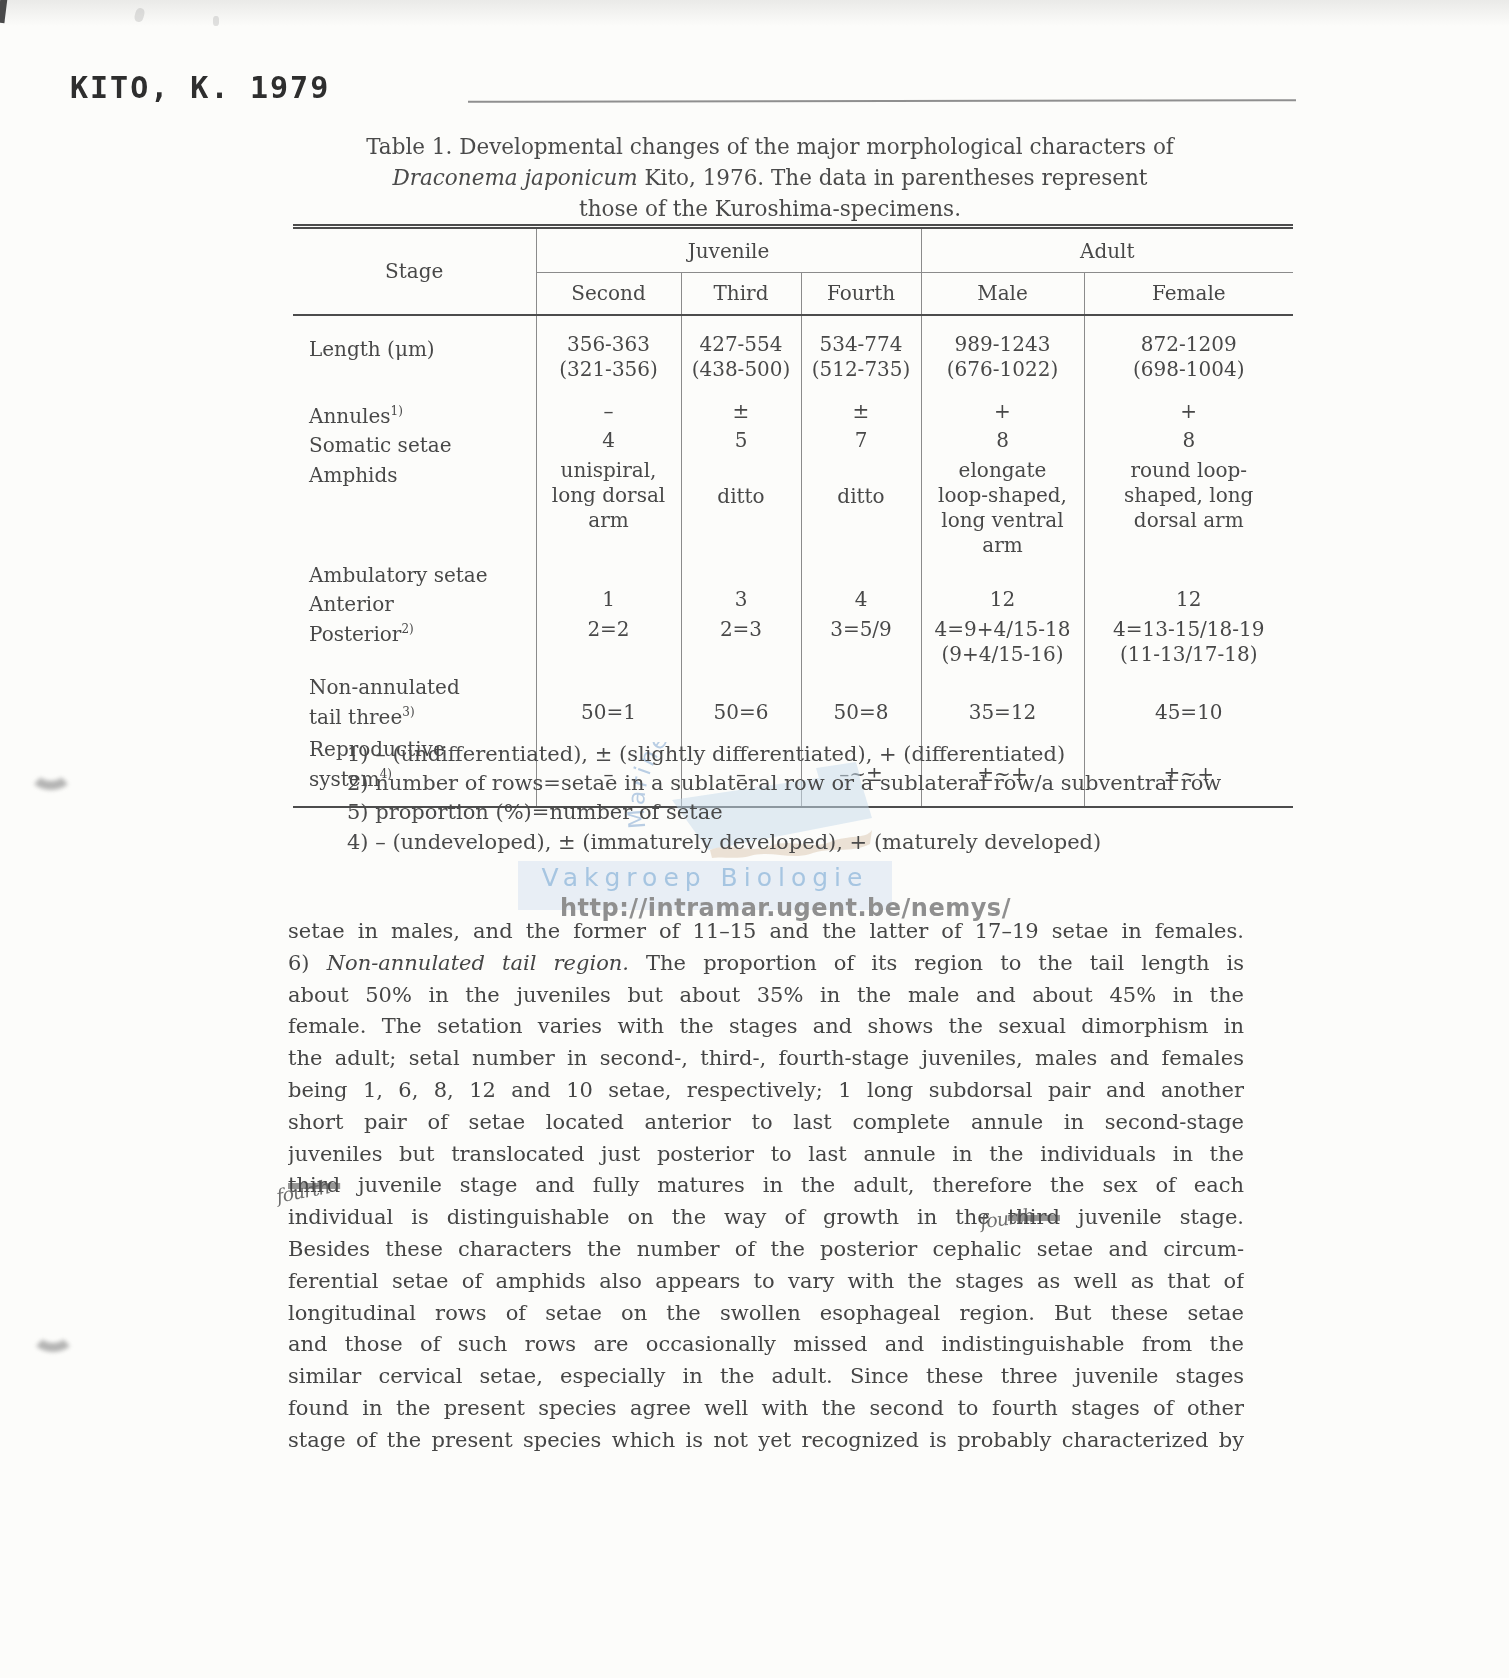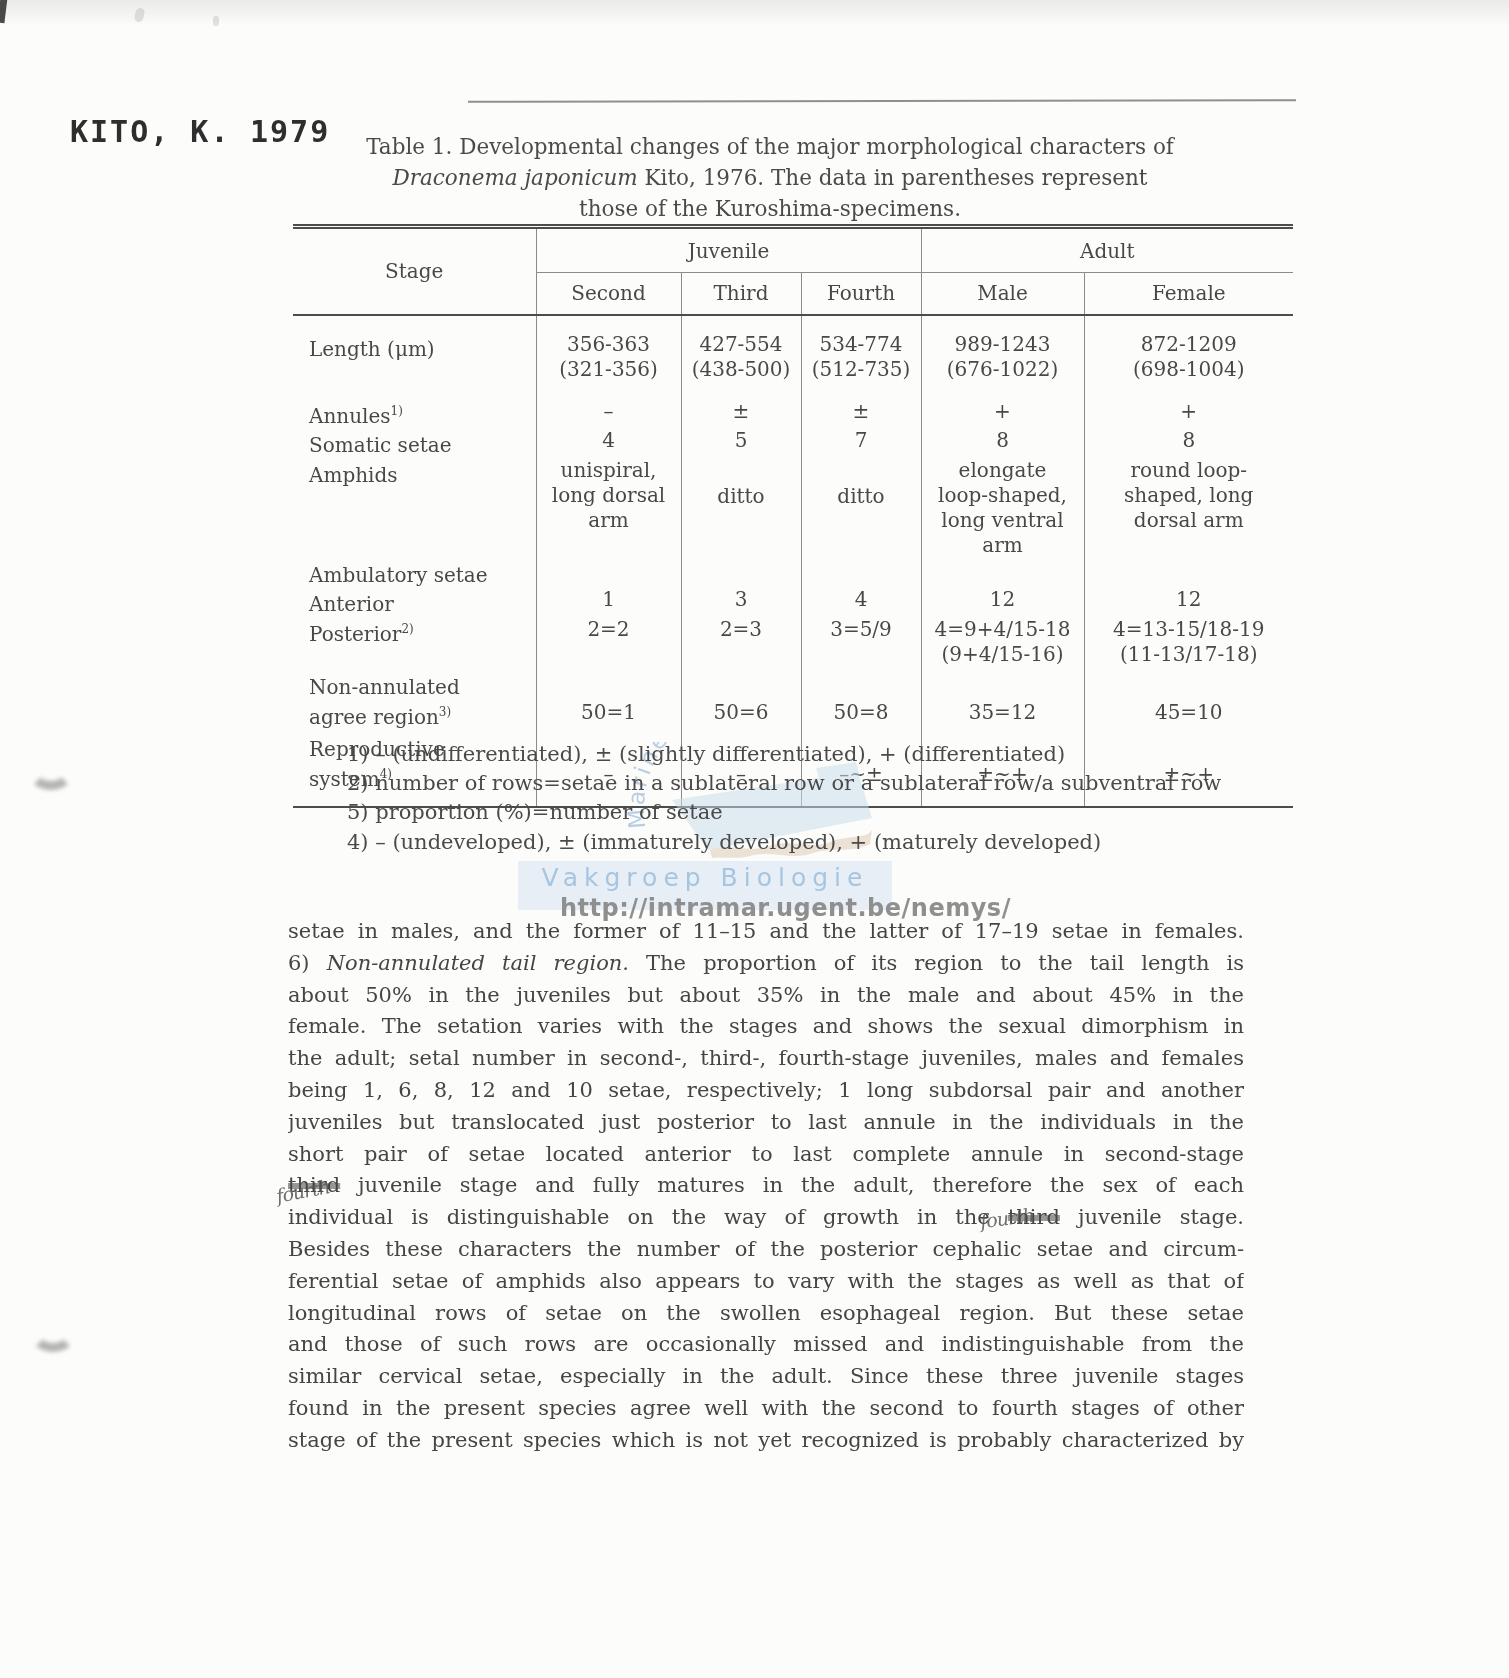--- a/index.html
+++ b/index.html
@@ -13,21 +13,21 @@
     content:""; position:absolute; left:0; top:0; width:100%; height:26px;
     background:linear-gradient(180deg, rgba(180,180,178,0.25), rgba(0,0,0,0)); pointer-events:none;
   }
   
   .corner-mark{ position:absolute; left:-1px; top:-3px; width:7px; height:26px; background:#4a4a4a; transform:rotate(7deg); }
   .pencil-dot{ position:absolute; width:9px; height:14px; border-radius:40%; background:#9a9a9a; opacity:.28; }
   .pd1{ left:135px; top:8px; transform:rotate(15deg); }
   .pd2{ left:213px; top:16px; width:6px; height:10px; }
 
   
-  .typed{ position:absolute; top:70px; left:70px; font-family:"DejaVu Sans Mono", monospace; font-weight:bold; font-size:30px; letter-spacing:2px; color:#2e2e2e;margin-top:44px; }
+  .typed{ position:absolute; top:70px; left:70px; font-family:"DejaVu Sans Mono", monospace; font-weight:bold; font-size:30px; letter-spacing:2px; color:#2e2e2e; }
   .typed-year{ position:absolute; left:180px; top:0; }
   .hrule{ position:absolute; left:468px; top:100px; width:828px; height:2px; background:#8f8f8f; transform:rotate(-0.12deg); }
 
   
   .caption{ position:absolute; left:270px; top:131px; width:1000px; text-align:center; font-size:21.5px; line-height:31px; color:#4a4a4a; }
   .it{ font-style:italic; }
 
   
   .table-wrap{ position:absolute; left:293px; top:224px; }
   table.dtable{
@@ -201,21 +201,21 @@
         </tr>
         <tr class="r-nonann">
           <td class="lbl"><span>Non-annulated</span><sup></sup></td>
           <td></td>
           <td></td>
           <td></td>
           <td></td>
           <td></td>
         </tr>
         <tr class="r-tail">
-          <td class="lbl"><span>agree region</span><sup>3)</sup></td>
+          <td class="lbl"><span>tail three</span><sup>3)</sup></td>
           <td>50=1</td>
           <td>50=6</td>
           <td>50=8</td>
           <td>35=12</td>
           <td>45=10</td>
         </tr>
         <tr class="r-repro">
           <td class="lbl"><span>Reproductive</span><sup></sup></td>
           <td></td>
           <td></td>
@@ -262,22 +262,22 @@
     <div class="bl">setae in males, and the former of 11–15 and the latter of 17–19 setae in females.</div>
     <div class="bl">
       <span>6)</span>
       <span class="it">Non-annulated tail region.</span>
       <span>The proportion of its region to the tail length is</span>
     </div>
     <div class="bl">about 50% in the juveniles but about 35% in the male and about 45% in the</div>
     <div class="bl">female.  The setation varies with the stages and shows the sexual dimorphism in</div>
     <div class="bl">the adult; setal number in second-, third-, fourth-stage juveniles, males and females</div>
     <div class="bl">being 1, 6, 8, 12 and 10 setae, respectively; 1 long subdorsal pair and another</div>
+    <div class="bl">short pair of setae located anterior to last complete annule in second-stage</div>
     <div class="bl">juveniles but translocated just posterior to last annule in the individuals in the</div>
-    <div class="bl">short pair of setae located anterior to last complete annule in second-stage</div>
     <div class="bl">
       <span class="strike">third</span>
       <span>juvenile stage and fully matures in the adult, therefore the sex of each</span>
     </div>
     <div class="bl">
       <span>individual is distinguishable on the way of growth in the</span>
       <span class="strike">third</span>
       <span>juvenile stage.</span>
     </div>
     <div class="bl">Besides these characters the number of the posterior cephalic setae and circum-</div>

